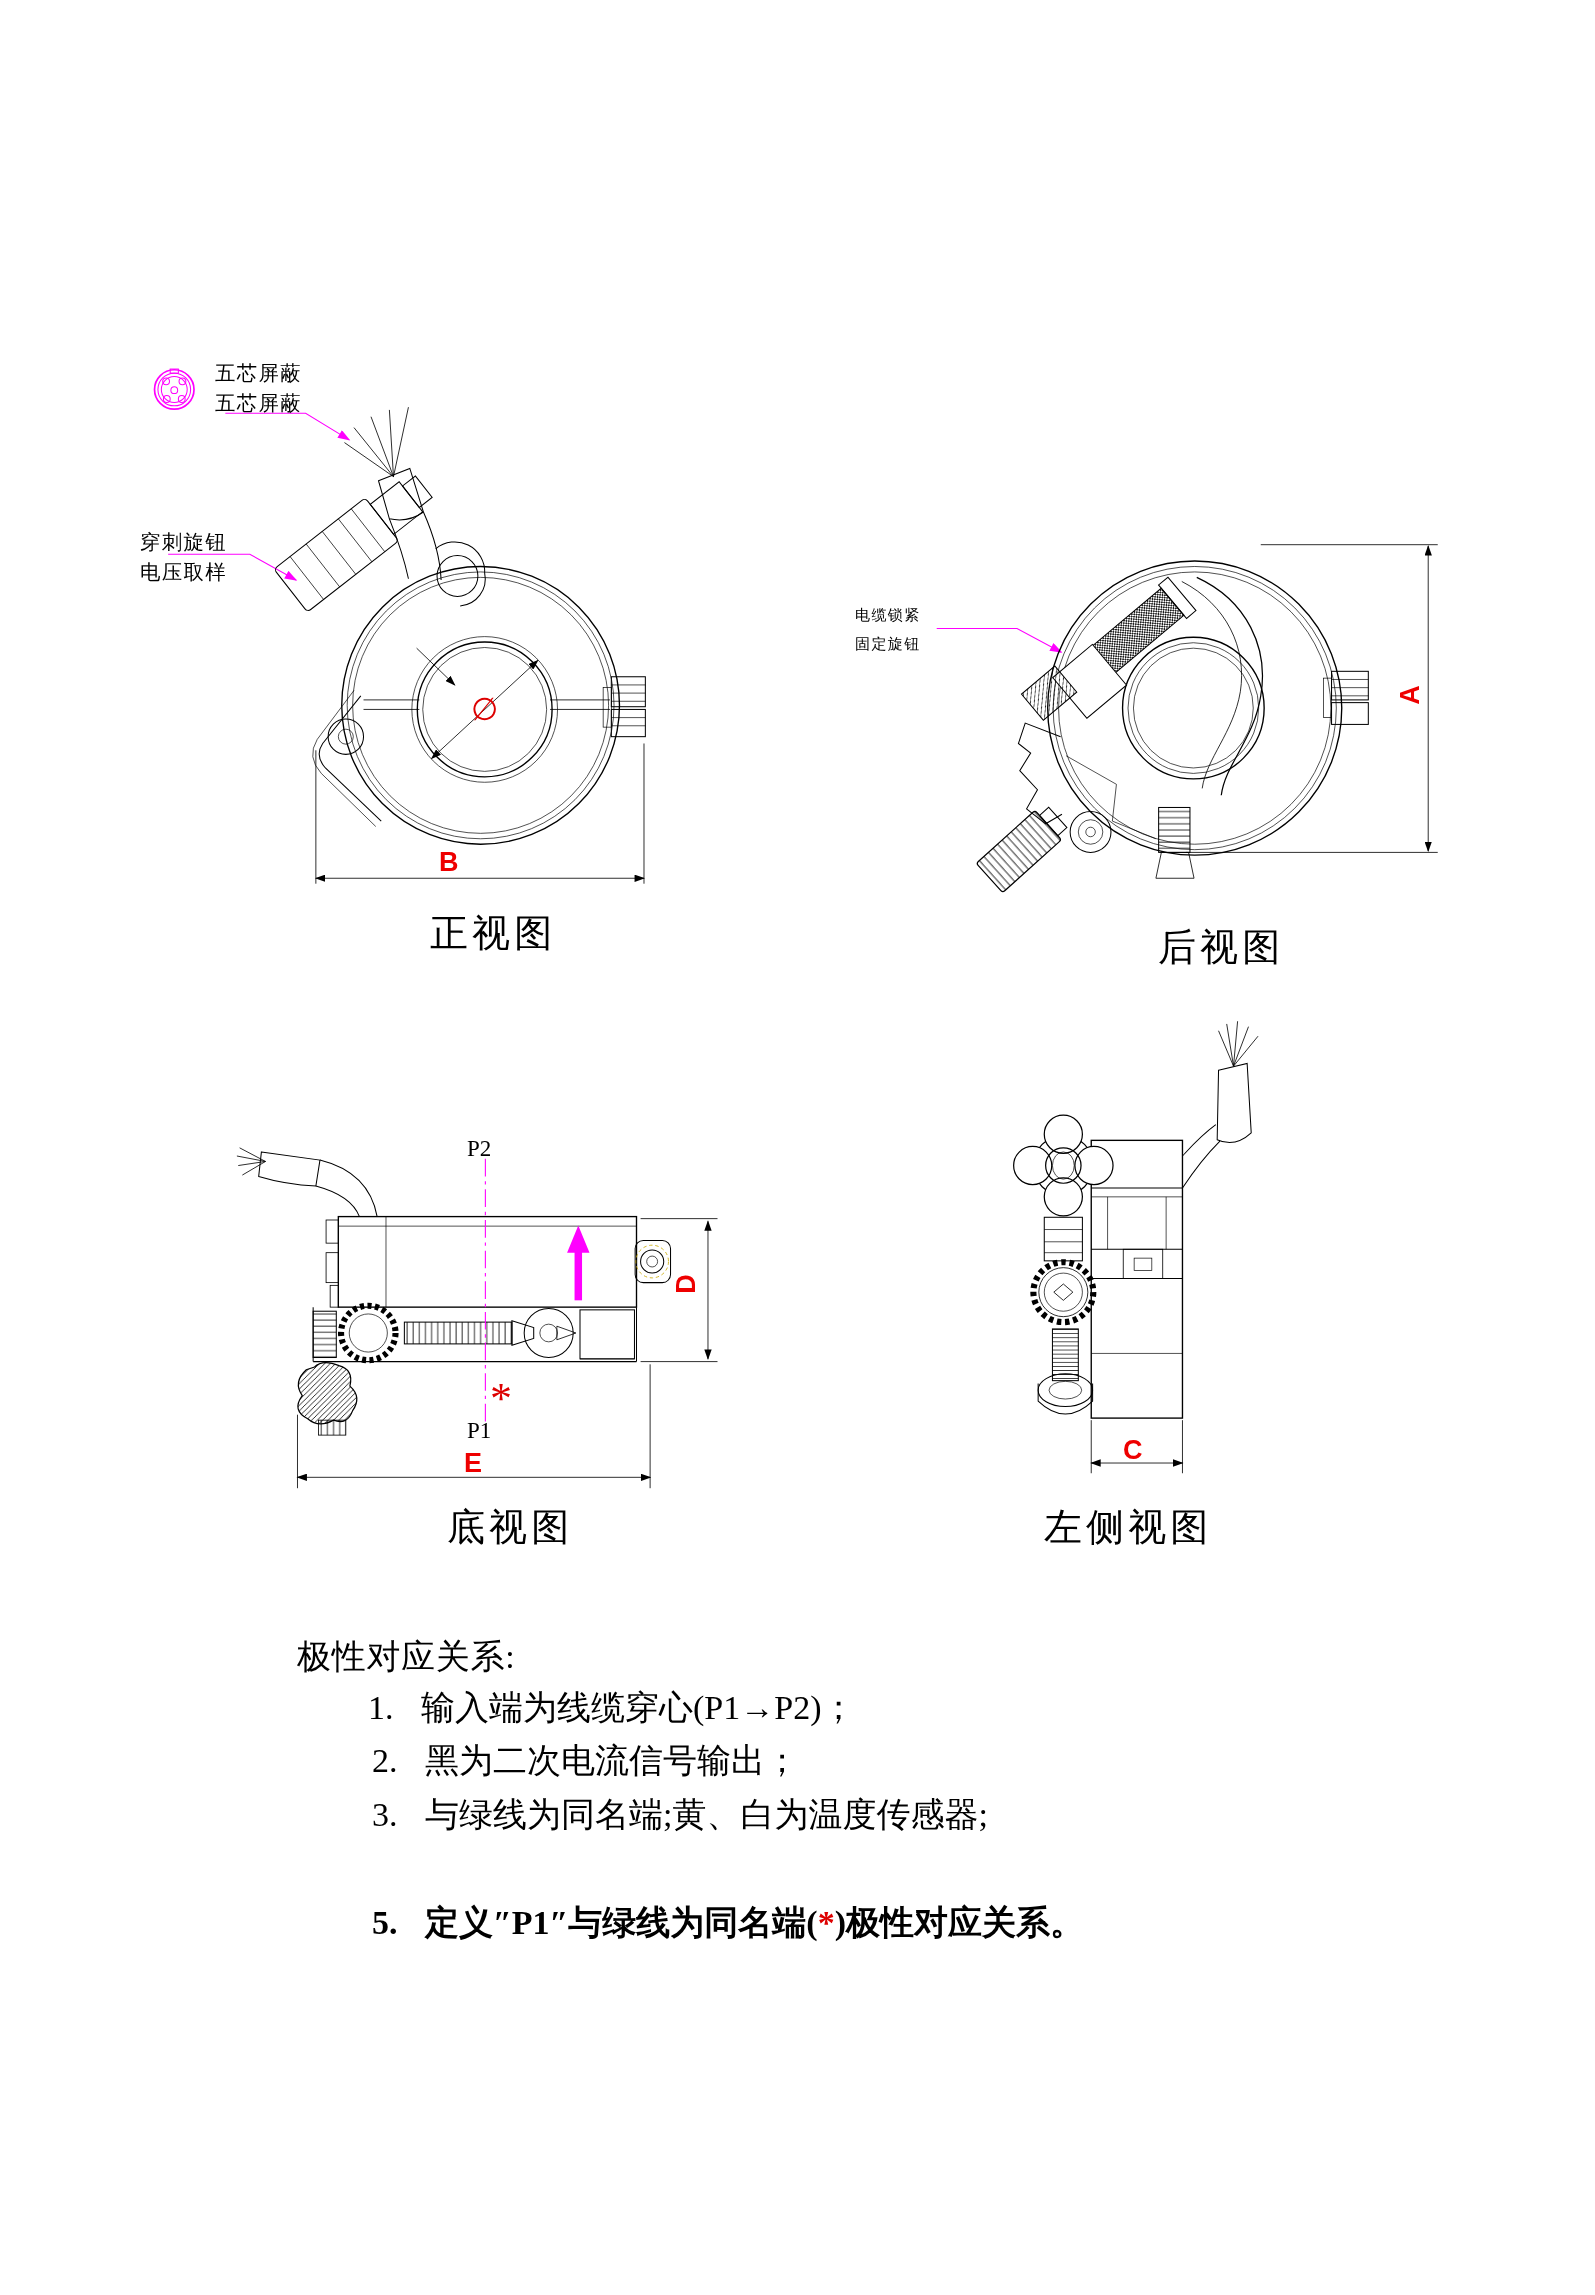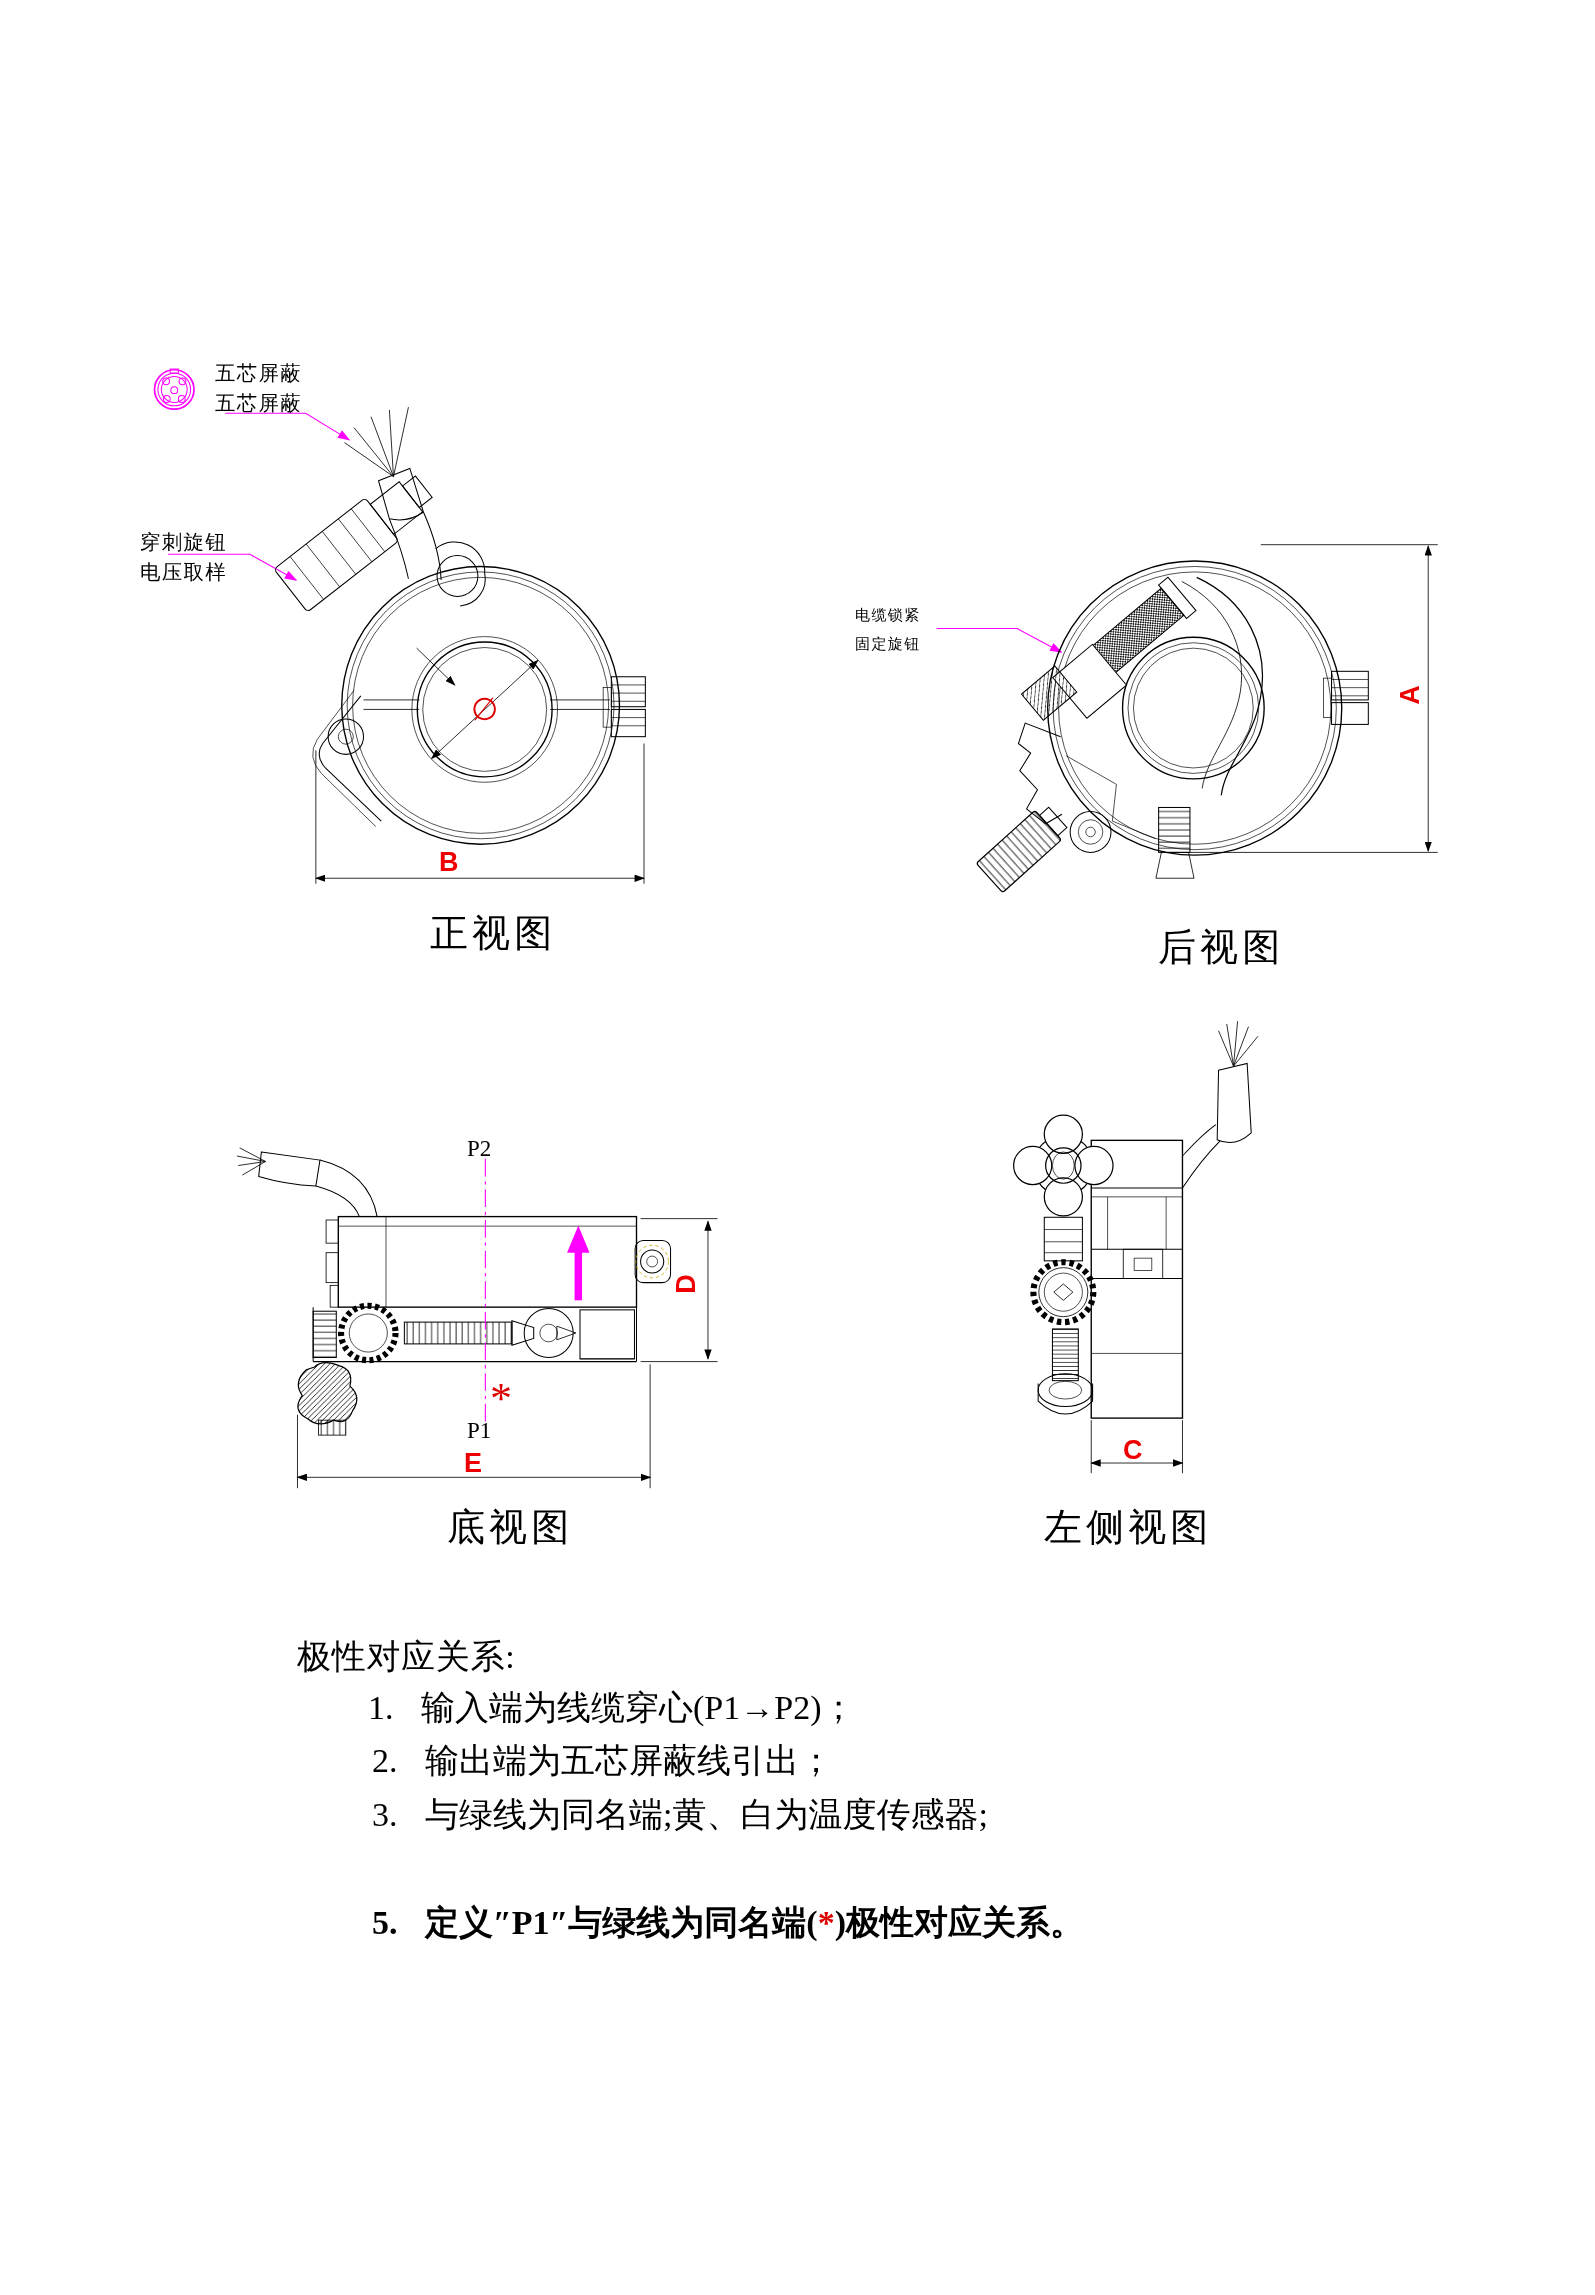--- a/index.html
+++ b/index.html
@@ -268,21 +268,21 @@
   <div class="abs plabel" style="left:467px;top:1136px;">P2</div>
   <div class="abs plabel" style="left:467px;top:1418px;">P1</div>
   <div class="abs star" style="left:490px;top:1377px;">*</div>
 
   <div class="abs note-head" style="left:297px;top:1634px;">极性对应关系:</div>
 
   <div class="note-item" style="left:368px;top:1685px;">
     <span class="note-num">1.</span><span>输入端为线缆穿心(P1→P2)；</span>
   </div>
   <div class="note-item" style="left:372px;top:1738px;">
-    <span class="note-num">2.</span><span>输出端为五芯屏蔽线引出；</span>
+    <span class="note-num">2.</span><span>黑为二次电流信号输出；</span>
   </div>
   <div class="note-item" style="left:372px;top:1792px;">
     <span class="note-num">3.</span><span>与绿线为同名端;黄、白为温度传感器;</span>
   </div>
   <div class="note-item" style="left:372px;top:1900px;font-weight:bold;">
     <span class="note-num">5.</span><span>定义″P1″与绿线为同名端(</span><span class="red">*</span><span>)极性对应关系。</span>
   </div>
 
 </div>
 

